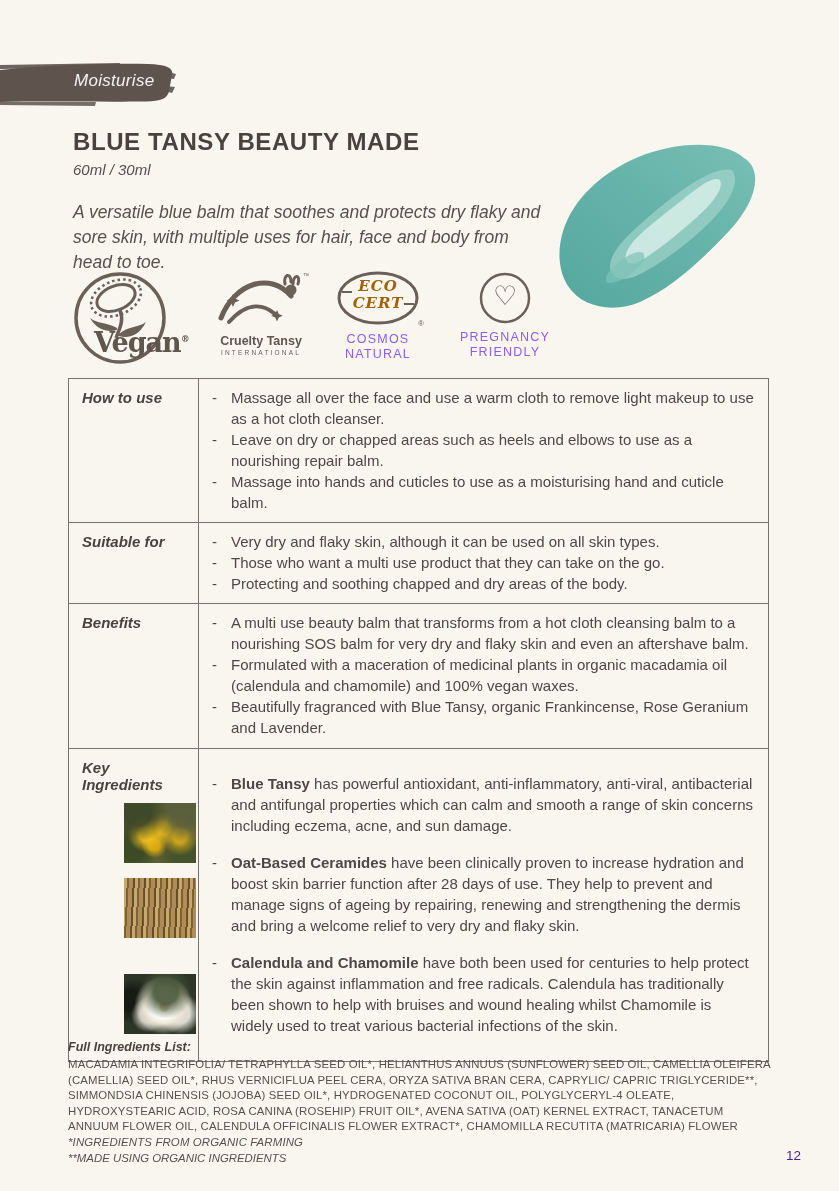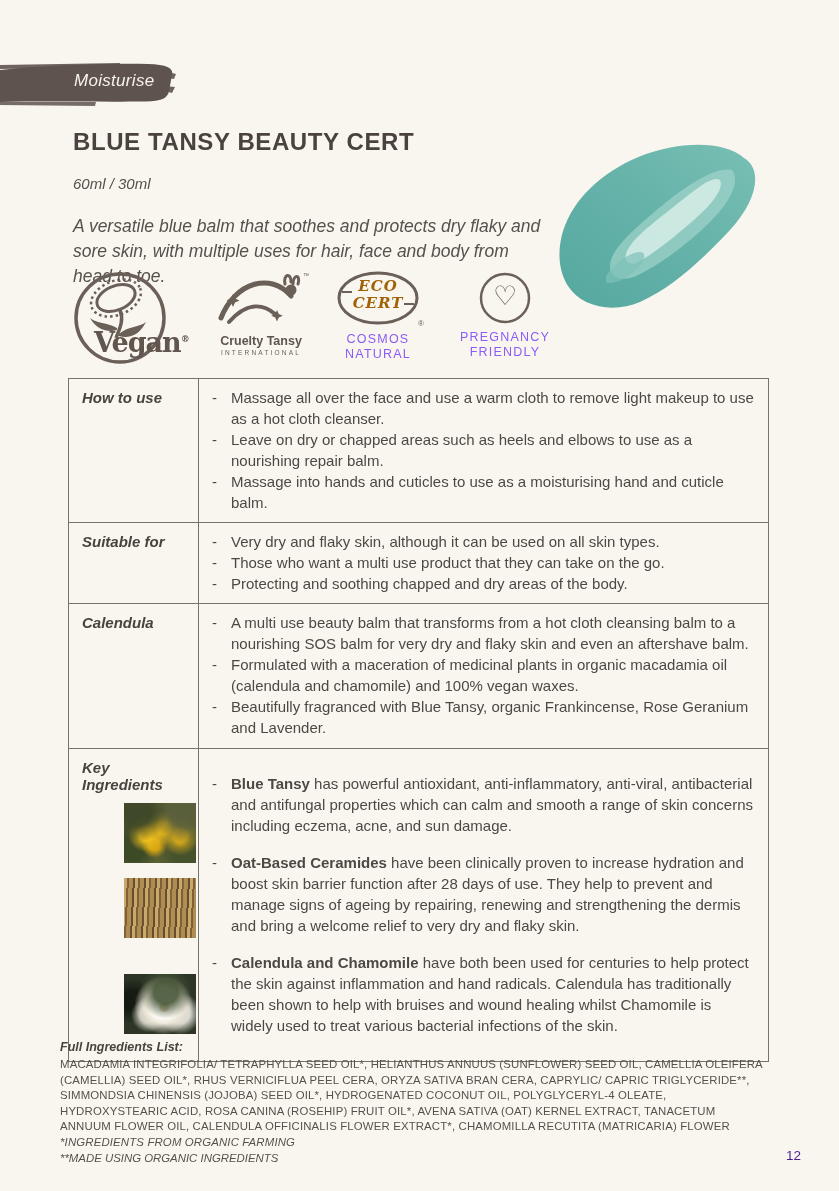--- a/index.html
+++ b/index.html
@@ -16,21 +16,21 @@
   .brush-tag { position:absolute; left:0; top:60px; width:196px; height:48px; }
   .brush-tag svg { position:absolute; left:0; top:0; }
   .brush-tag .tag-label {
     position:absolute; left:74px; top:11px;
     font-style:italic; font-size:17px; color:#f6f2ec; letter-spacing:.3px;
   }
 
   
   .header { position:absolute; left:73px; top:128px; width:490px; }
   .product-title { font-size:24px; font-weight:bold; letter-spacing:.6px; color:#4a423d; }
-  .product-sizes { font-style:italic; font-size:15px; margin-top:19px; color:#55504a; }
+  .product-sizes { font-style:italic; font-size:15px; margin-top:5px; color:#55504a; }
   .product-desc  { font-style:italic; font-size:17.5px; line-height:1.42; margin-top:22px; max-width:478px; color:#56514b; }
 
   
   .swatch { position:absolute; left:536px; top:136px; }
 
   
   .logos { position:absolute; left:68px; top:270px; display:flex; align-items:flex-start; color:#6b6057; }
   .logo { position:relative; }
   .logo-vegan   { width:126px; height:96px;text-align:center; }
   .logo-vegan .vegan-word {
@@ -104,21 +104,21 @@
     background-image:
       radial-gradient(circle at 58% 30%, rgba(70,85,55,.9) 0 20%, transparent 45%),
       radial-gradient(circle at 56% 55%, #d8c8a4 0 7%, transparent 11%),
       radial-gradient(circle at 55% 52%, #fdfcf7 0 26%, #efe9da 36%, rgba(230,224,210,.55) 46%, transparent 58%),
       radial-gradient(circle at 78% 66%, rgba(248,245,238,.85) 0 14%, transparent 30%),
       radial-gradient(circle at 34% 68%, rgba(242,238,228,.8) 0 13%, transparent 28%),
       radial-gradient(circle at 12% 45%, rgba(20,24,16,.9) 0 14%, transparent 32%);
   }
 
   
-  .ingredients { position:absolute; left:60px; top:1040px; width:708px; color:#57514b; }
+  .ingredients { position:absolute; left:68px; top:1040px; width:708px; color:#57514b; }
   .ing-heading { font-weight:bold; font-style:italic; font-size:12.5px; color:#4a433d; margin-bottom:3px; }
   .ing-list { font-size:11.4px; line-height:15.6px; letter-spacing:.15px; }
   .ing-note-inline { font-style:italic; }
   .ing-note2 { font-style:italic; font-size:11.4px; line-height:15.6px; }
 
   
   .page-number { position:absolute; left:786px; top:1148px; font-size:13.5px; color:#4c1d95; }
 </style>
 </head>
 <body>
@@ -127,21 +127,21 @@
   <svg width="196" height="48" viewBox="0 0 196 48">
     <path fill="#5f534e" d="M0 10 C 28 7, 90 3, 148 4 C 166 4.5, 174 8, 172 15 L 169 31 C 168 38, 161 41.5, 146 41.5 C 100 42, 40 41, 0 42 Z"></path>
     <path fill="#5f534e" d="M0 5 L 120 3 L 119 7 L 0 9 Z" opacity=".9"></path>
     <path fill="#5f534e" d="M0 42 L 96 42 L 95 46 L 0 45 Z" opacity=".85"></path>
     <path fill="#5f534e" d="M168 12 l 8 2 -2 5 -7 -1 Z M166 26 l 9 1 -3 6 -7 -2 Z" opacity=".9"></path>
   </svg>
   <span class="tag-label">Moisturise</span>
 </div>
 
 <div class="header">
-  <h1 class="product-title">BLUE TANSY BEAUTY CERT</h1>
+  <h1 class="product-title">BLUE TANSY BEAUTY MADE</h1>
   <div class="product-sizes">60ml / 30ml</div>
   <p class="product-desc">A versatile blue balm that soothes and protects dry flaky and sore skin, with multiple uses for hair, face and body from head to toe.</p>
 </div>
 
 <div class="swatch">
   <svg width="250" height="188" viewBox="0 0 250 188">
     <defs>
       <linearGradient id="tealGrad" x1="0" y1="1" x2="1" y2="0">
         <stop offset="0" stop-color="#55a89f"></stop>
         <stop offset="0.55" stop-color="#66b3aa"></stop>
@@ -241,21 +241,21 @@
           <span>Those who want a multi use product that they can take on the go.</span>
         </div>
       <div class="bullet">
           <span class="marker">-</span>
           <span>Protecting and soothing chapped and dry areas of the body.</span>
         </div>
     </div>
   </div>
 
   <div class="trow row-bene">
-    <div class="tlabel">Calendula</div>
+    <div class="tlabel">Benefits</div>
     <div class="tcontent">
       <div class="bullet">
           <span class="marker">-</span>
           <span>A multi use beauty balm that transforms from a hot cloth cleansing balm to a nourishing SOS balm for very dry and flaky skin and even an aftershave balm.</span>
         </div>
       <div class="bullet">
           <span class="marker">-</span>
           <span>Formulated with a maceration of medicinal plants in organic macadamia oil (calendula and chamomile) and 100% vegan waxes.</span>
         </div>
       <div class="bullet">
@@ -278,21 +278,21 @@
       <div class="bullet">
           <span class="marker">-</span>
           <span><b>Blue Tansy</b><span> has powerful antioxidant, anti-inflammatory, anti-viral, antibacterial and antifungal properties which can calm and smooth a range of skin concerns including eczema, acne, and sun damage.</span></span>
         </div>
       <div class="bullet">
           <span class="marker">-</span>
           <span><b>Oat-Based Ceramides</b><span> have been clinically proven to increase hydration and boost skin barrier function after 28 days of use. They help to prevent and manage signs of ageing by repairing, renewing and strengthening the dermis and bring a welcome relief to very dry and flaky skin.</span></span>
         </div>
       <div class="bullet">
           <span class="marker">-</span>
-          <span><b>Calendula and Chamomile</b><span> have both been used for centuries to help protect the skin against inflammation and hand radicals. Calendula has traditionally been shown to help with bruises and wound healing whilst Chamomile is widely used to treat various bacterial infections of the skin.</span></span>
+          <span><b>Calendula and Chamomile</b><span> have both been used for centuries to help protect the skin against inflammation and free radicals. Calendula has traditionally been shown to help with bruises and wound healing whilst Chamomile is widely used to treat various bacterial infections of the skin.</span></span>
         </div>
     </div>
   </div>
 </div>
 
 <div class="ingredients">
   <div class="ing-heading">Full Ingredients List:</div>
   <div class="ing-list">
     <span>MACADAMIA INTEGRIFOLIA/ TETRAPHYLLA SEED OIL*, HELIANTHUS ANNUUS (SUNFLOWER) SEED OIL, CAMELLIA OLEIFERA (CAMELLIA) SEED OIL*, RHUS VERNICIFLUA PEEL CERA, ORYZA SATIVA BRAN CERA, CAPRYLIC/ CAPRIC TRIGLYCERIDE**, SIMMONDSIA CHINENSIS (JOJOBA) SEED OIL*, HYDROGENATED COCONUT OIL, POLYGLYCERYL-4 OLEATE, HYDROXYSTEARIC ACID, ROSA CANINA (ROSEHIP) FRUIT OIL*, AVENA SATIVA (OAT) KERNEL EXTRACT, TANACETUM ANNUUM FLOWER OIL, CALENDULA OFFICINALIS FLOWER EXTRACT*, CHAMOMILLA RECUTITA (MATRICARIA) FLOWER</span><span class="ing-note-inline">  *INGREDIENTS FROM ORGANIC FARMING</span>
   </div>

